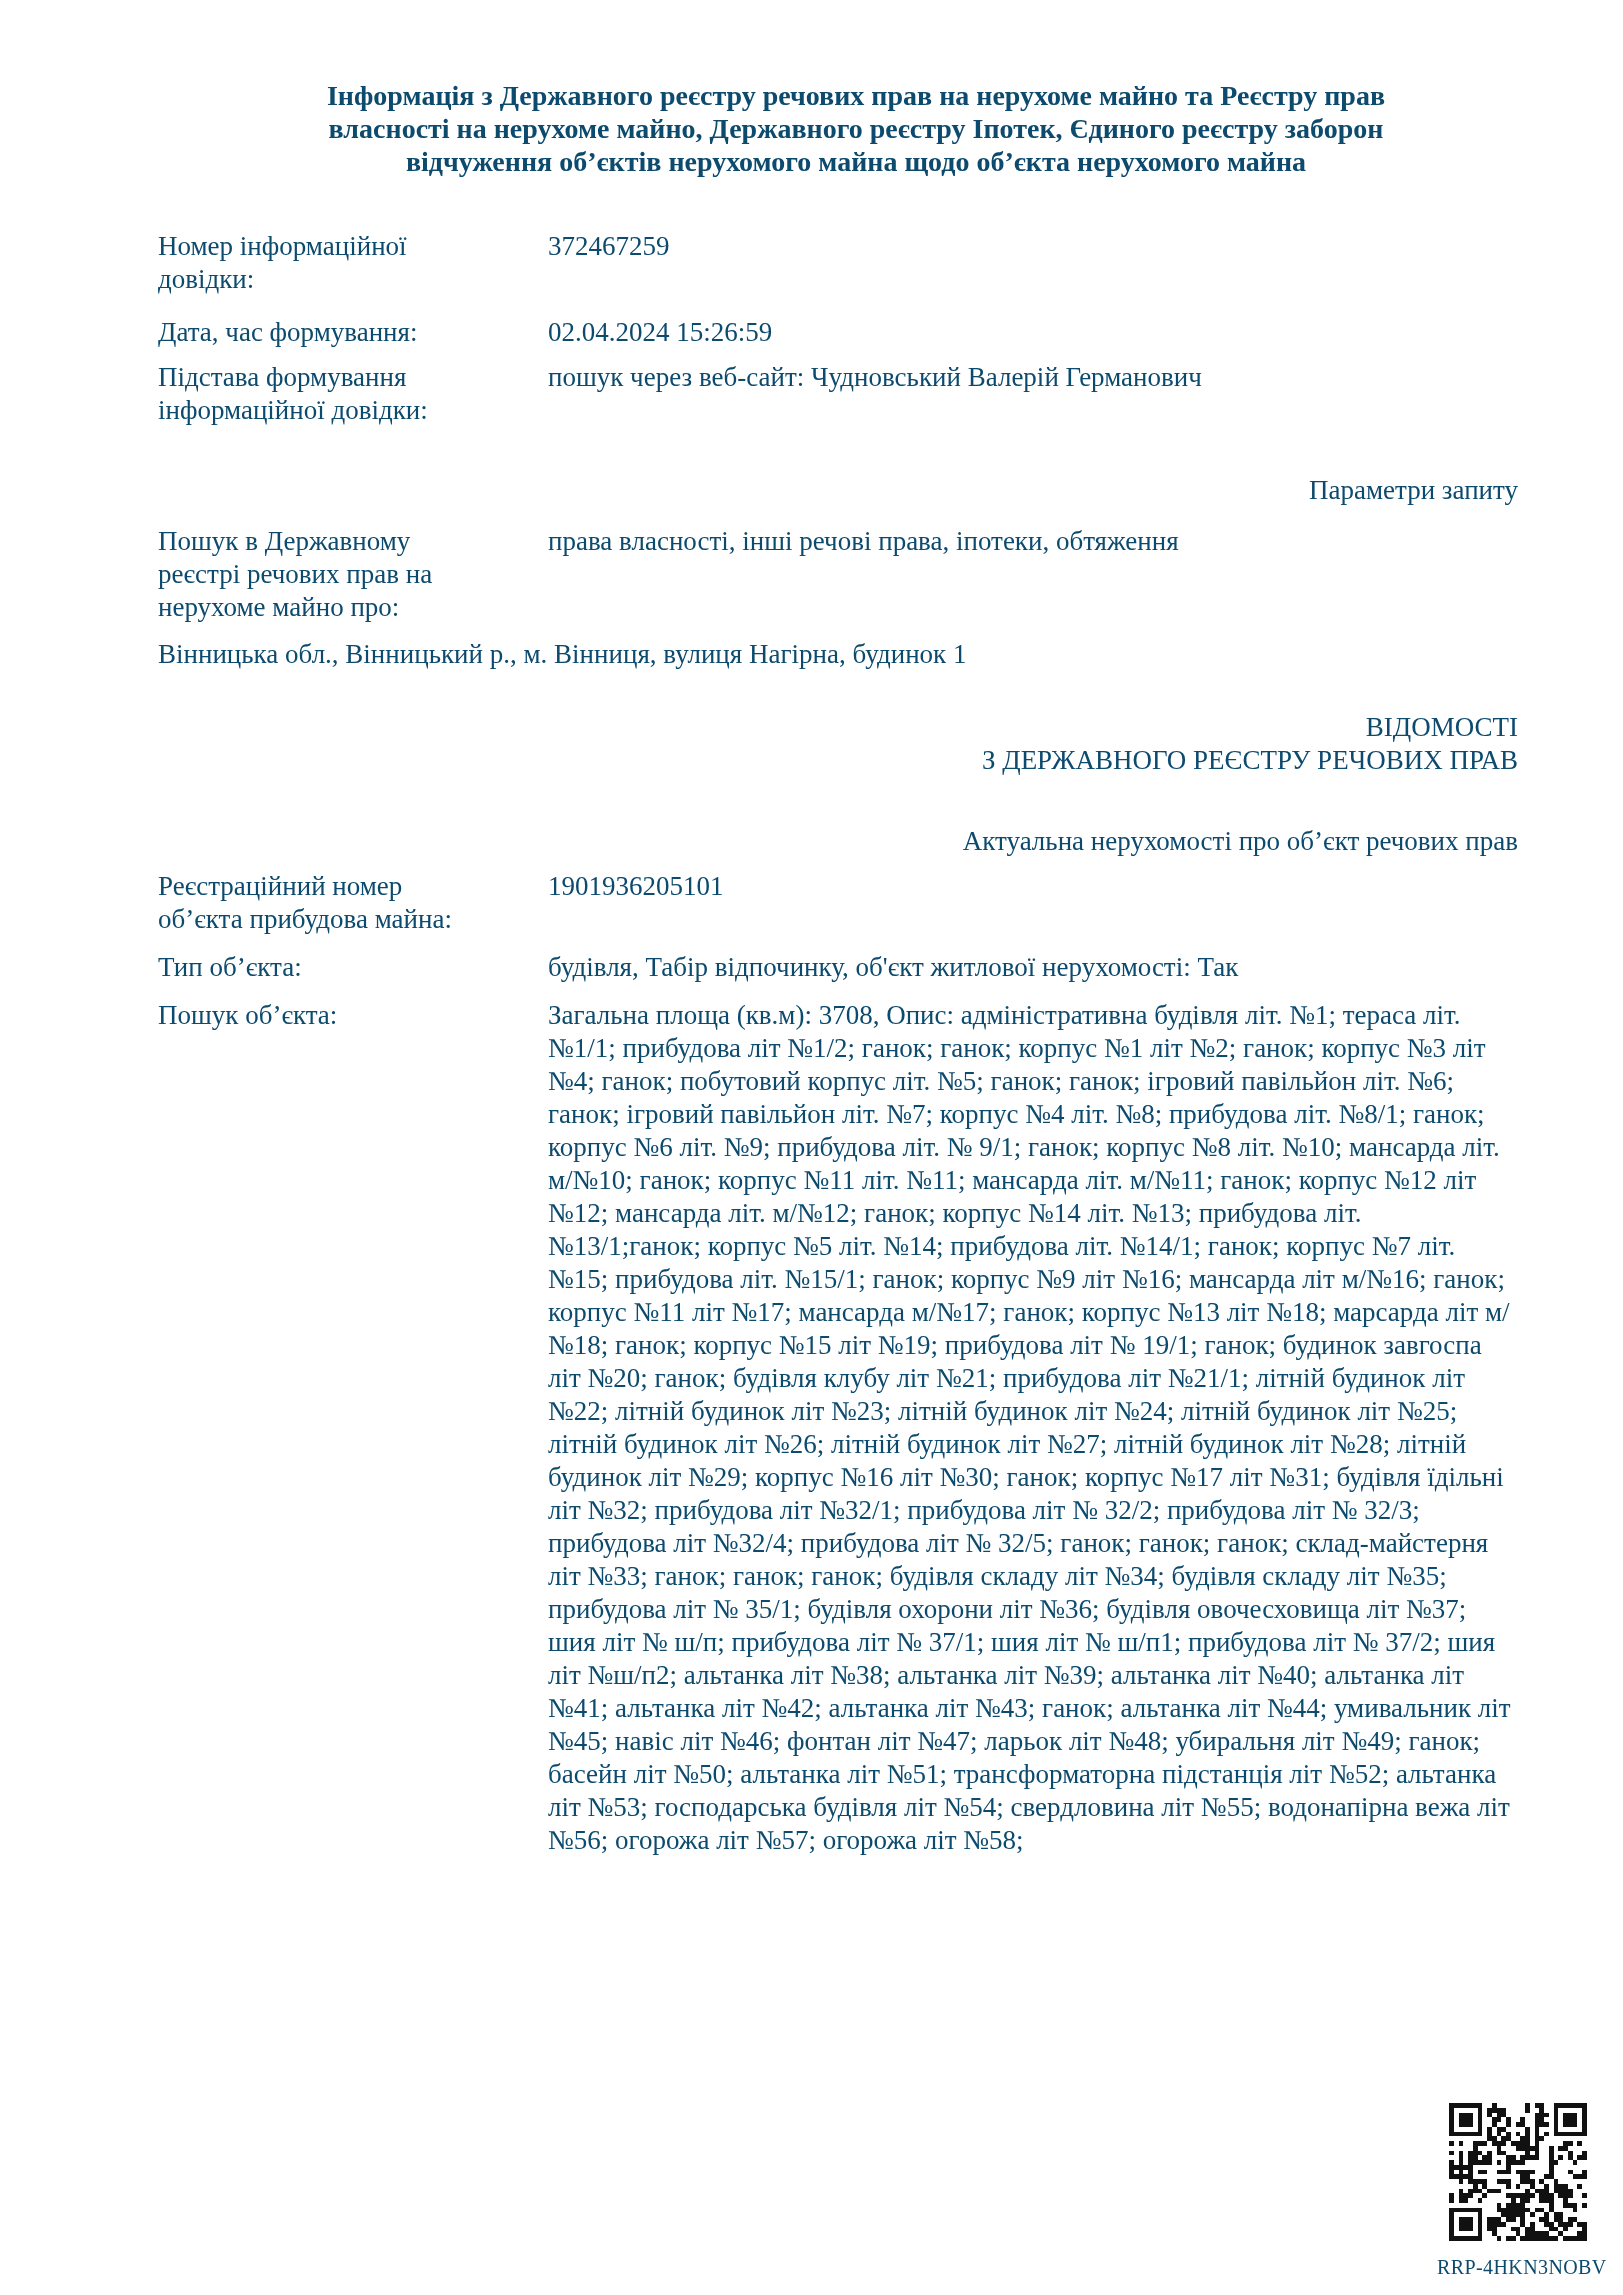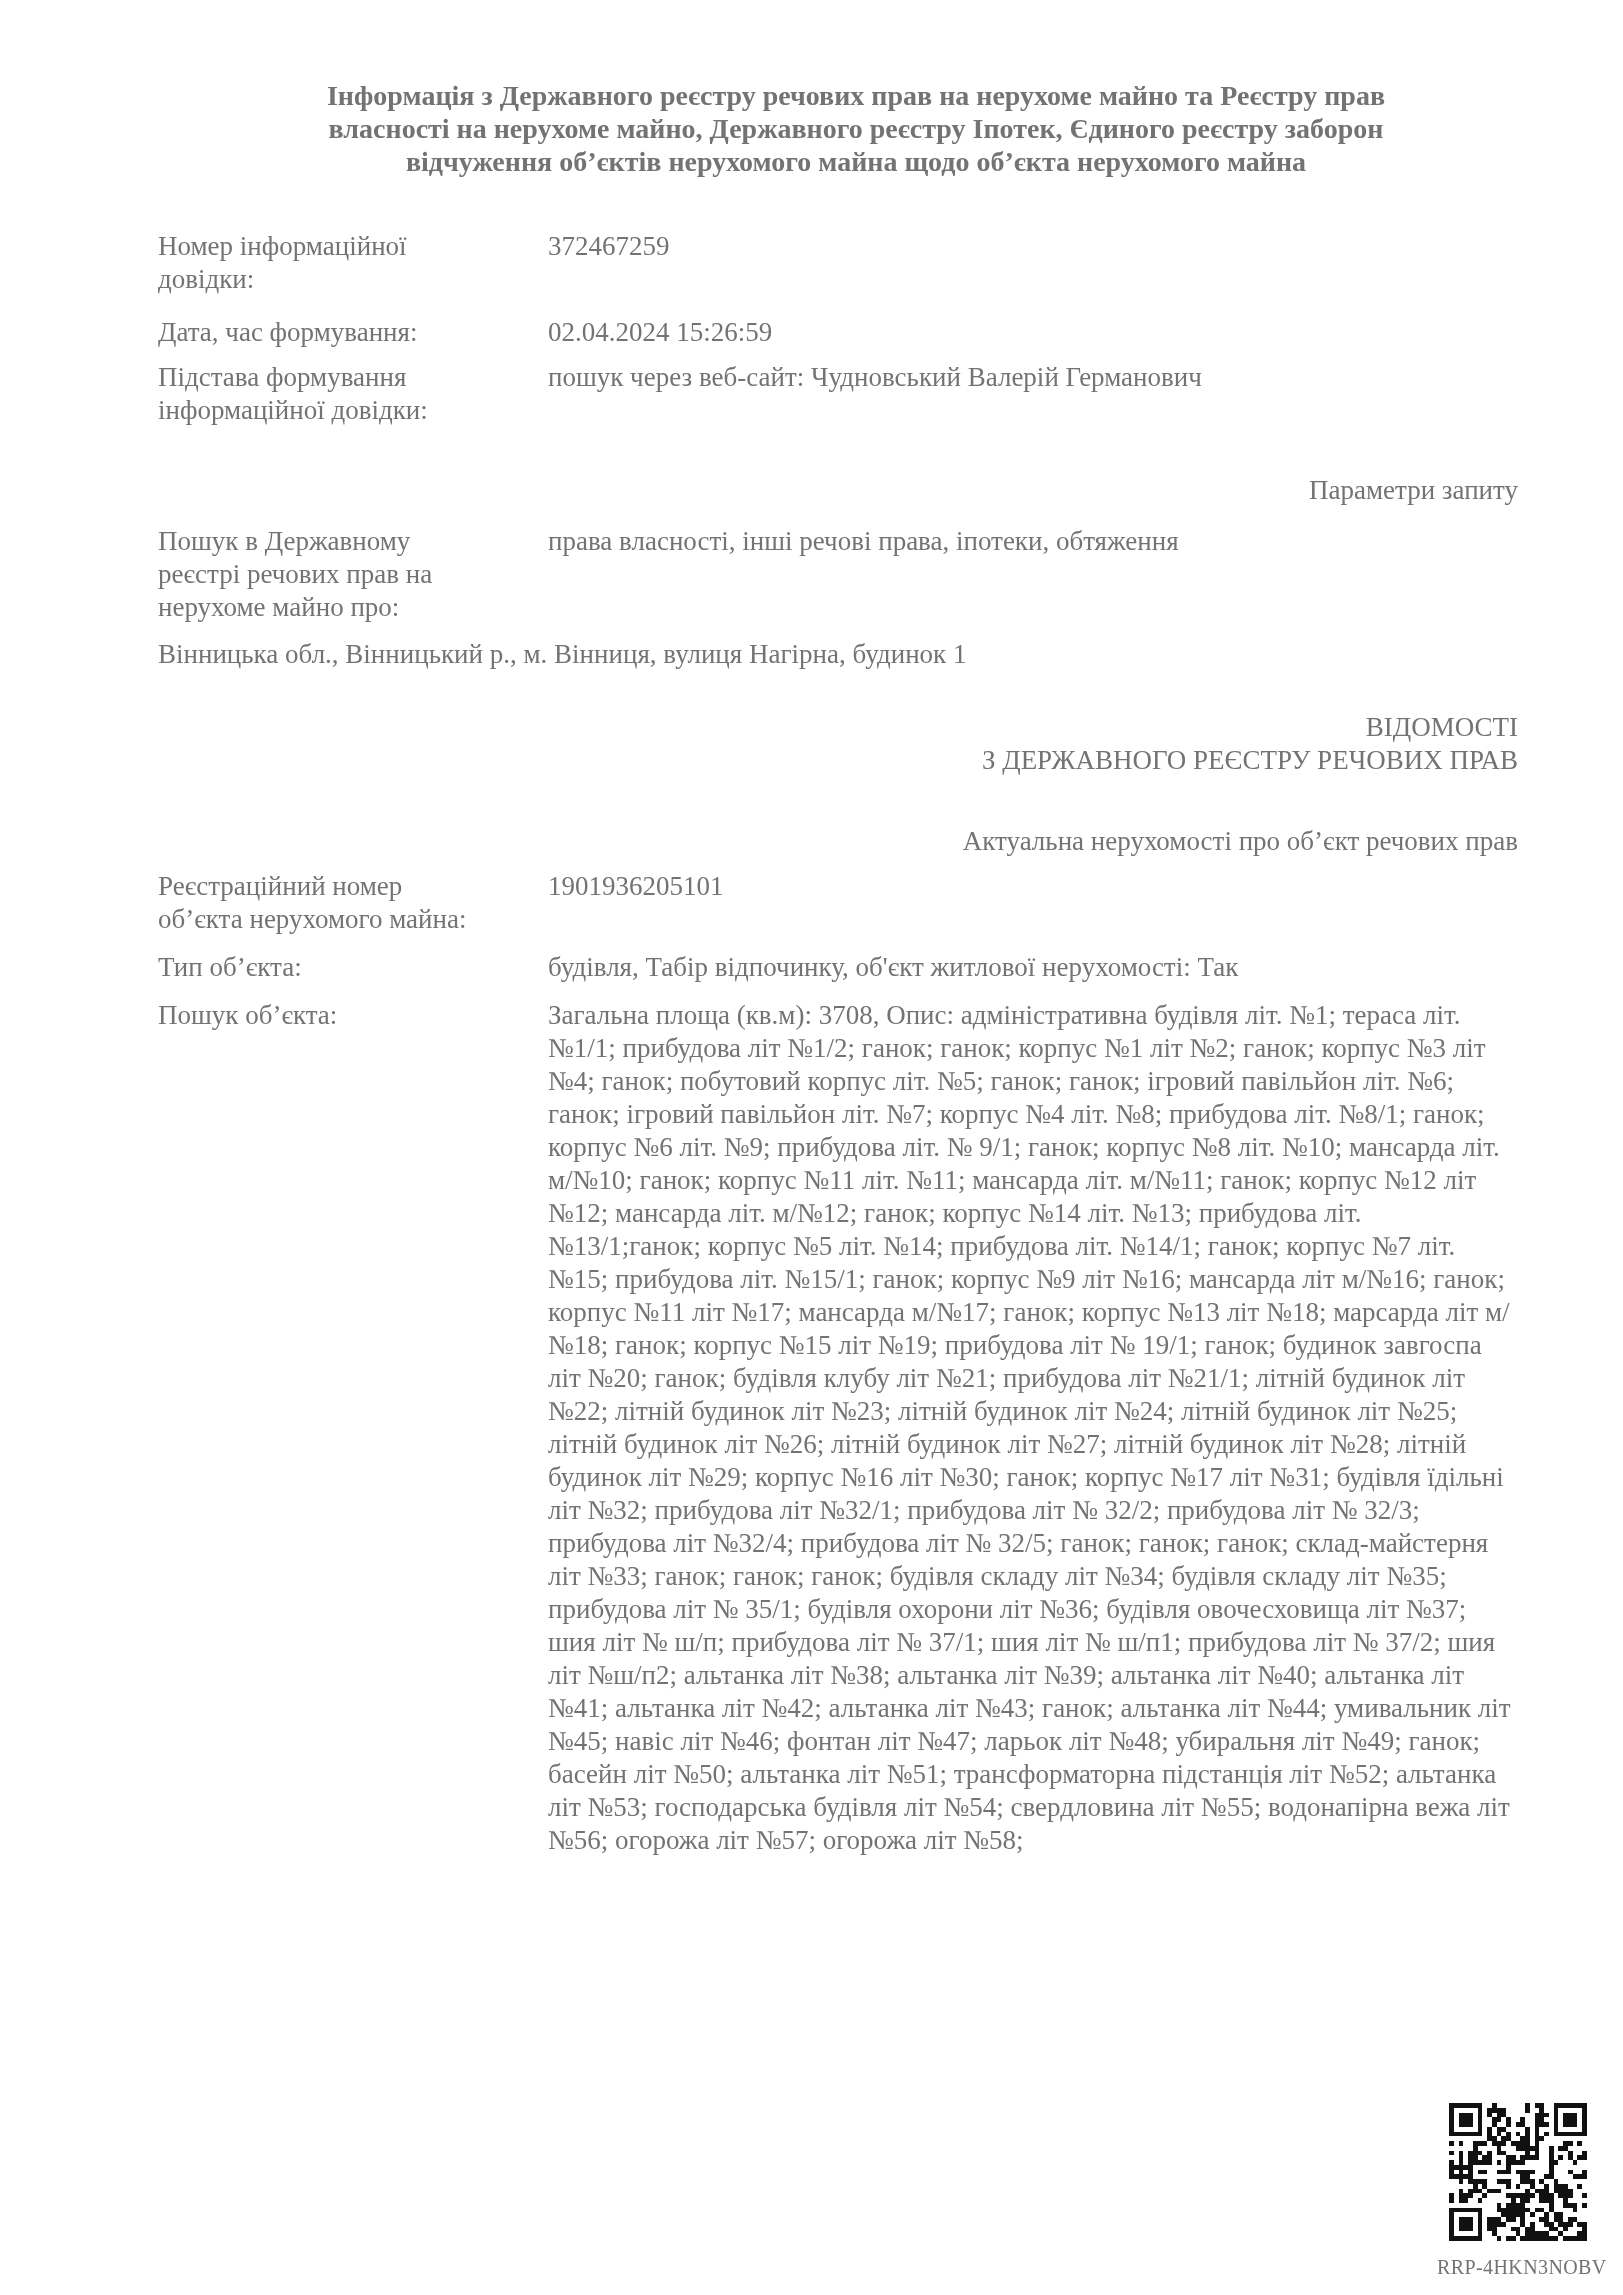--- a/index.html
+++ b/index.html
@@ -1,21 +1,21 @@
 <!DOCTYPE html>
 <html lang="uk" style="font-size:13.5px"><head>
 <meta charset="utf-8">
 <style>
   html,body{margin:0;padding:0;background:#ffffff;}
   .page{
     position:relative;
     width:1623px;
     height:2295px;
     background:#ffffff;
-    color:#737373;
+    color:#0c4a6e;
     font-family:"Liberation Serif","DejaVu Serif",serif;
     font-size:27px;
     line-height:33px;
     overflow:hidden;
     border-radius:8px;
   }
   .doc-title{
     margin:79px 105px 0 194px;
     text-align:center;
     font-weight:700;
@@ -105,21 +105,21 @@
   </div>
 
   <div class="h-center mt47">
     <div>ВІДОМОСТІ</div>
     <div>З ДЕРЖАВНОГО РЕЄСТРУ РЕЧОВИХ ПРАВ</div>
   </div>
 
   <div class="h-center mt57">Актуальна нерухомості про об’єкт речових прав</div>
 
   <div class="row mt16">
-    <div class="lbl">Реєстраційний номер об’єкта нерухомого майна:</div>
+    <div class="lbl">Реєстраційний номер об’єкта прибудова майна:</div>
     <div class="val">1901936205101</div>
   </div>
 
   <div class="row mt18">
     <div class="lbl">Тип об’єкта:</div>
     <div class="val">будівля, Табір відпочинку, об'єкт житлової нерухомості: Так</div>
   </div>
 
   <div class="row mt17">
     <div class="lbl">Пошук об’єкта:</div>

